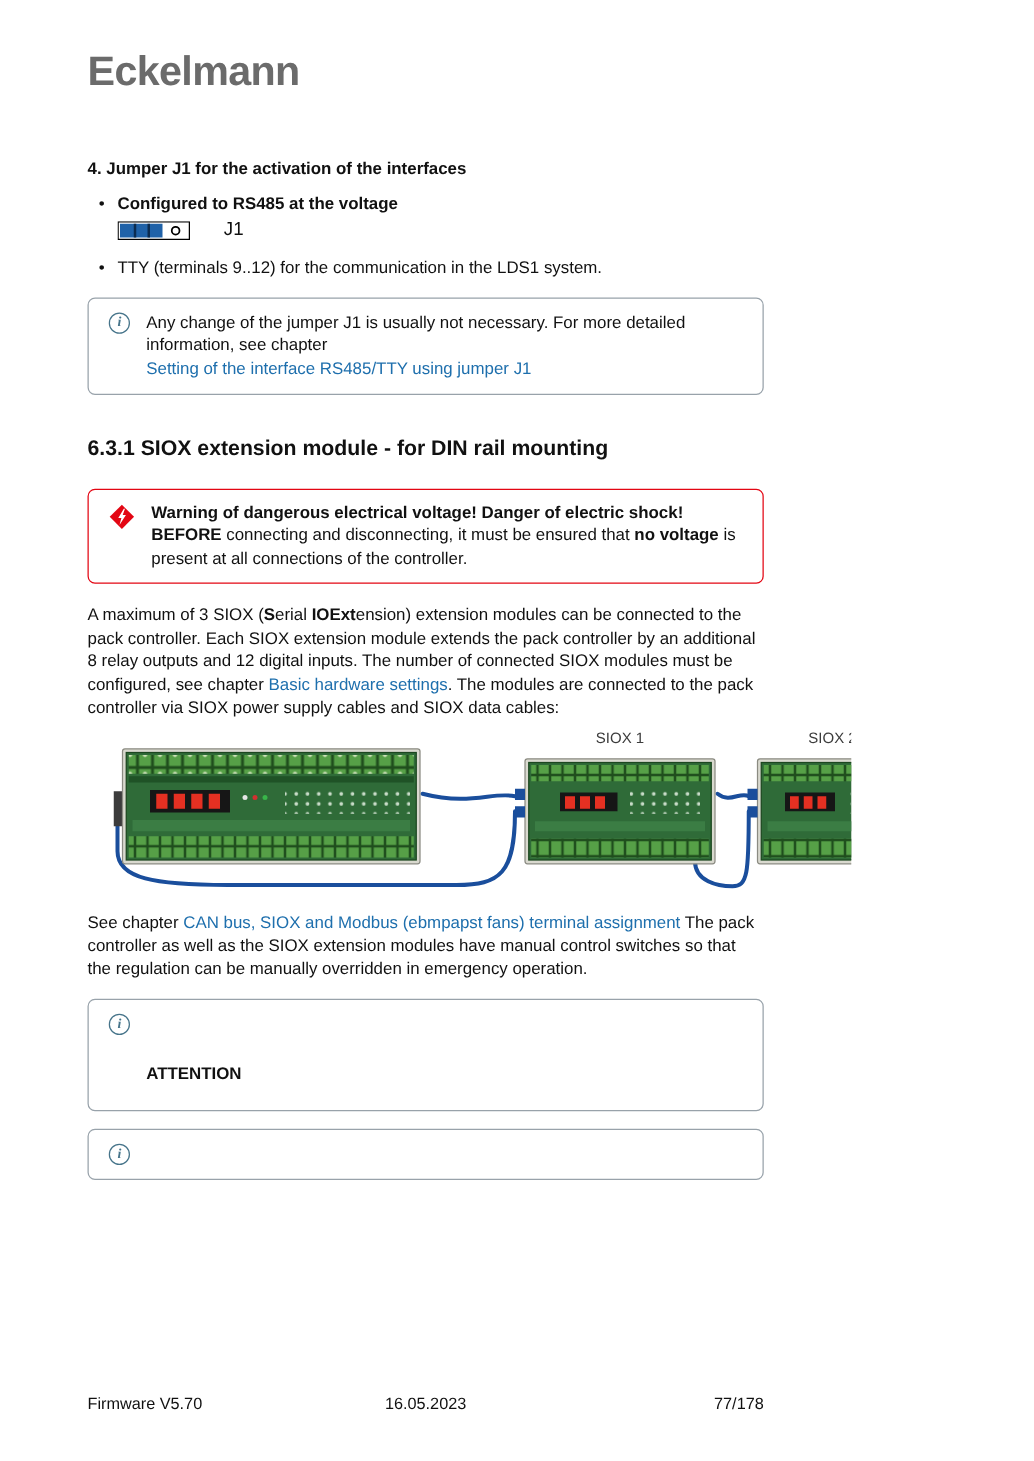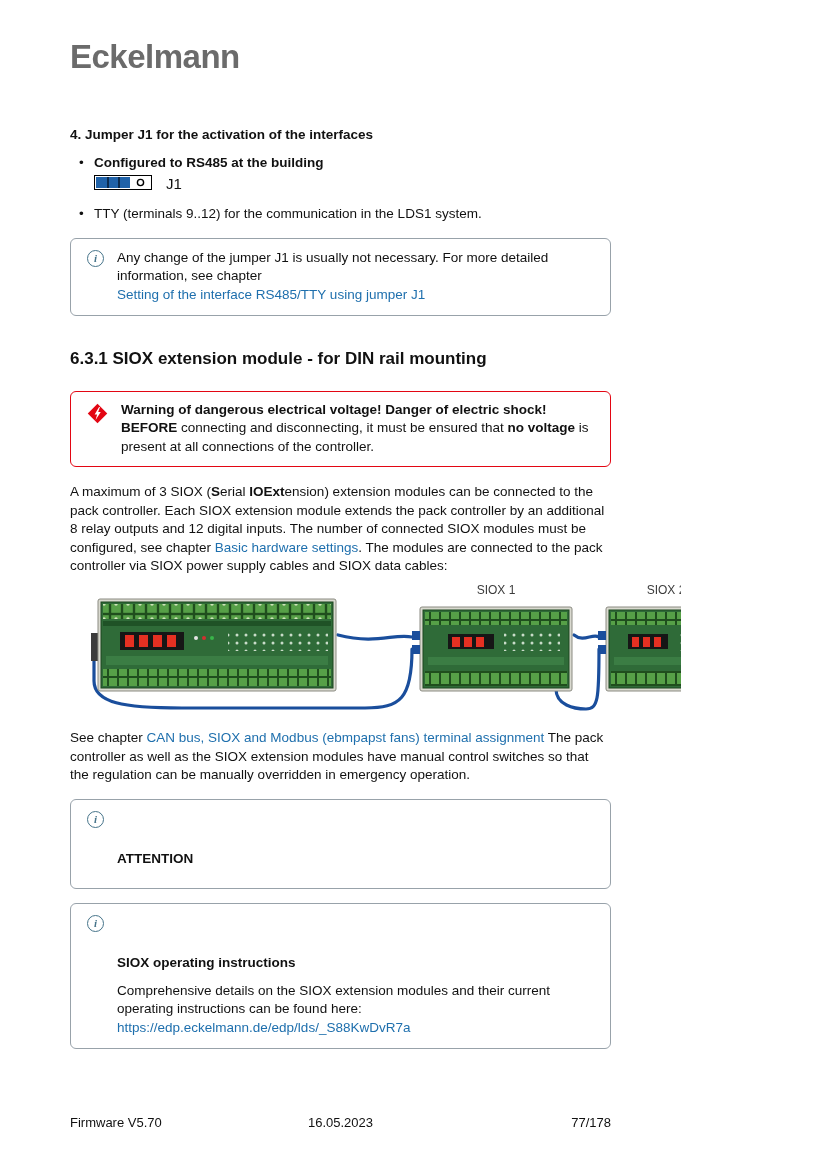--- a/index.html
+++ b/index.html
@@ -13,21 +13,21 @@
   .logo { font-size:33px; line-height:38px; font-weight:700; color:#6b6b6b; letter-spacing:-0.5px; }
 
   .h-small { font-size:13.5px; font-weight:700; margin-top:50px; }
 
   .bullets { margin-top:9px; }
   .bullet { display:flex; margin-bottom:12px; }
   .bullet-marker { flex:0 0 15px; margin-left:9px; text-align:left; }
   .bullet-body { flex:1; }
   .bold { font-weight:700; }
 
-  .jumper-row { display:flex; align-items:flex-start; gap:14px; margin:3px 0 0 0; height:18px; }
+  .jumper-row { display:flex; align-items:center; gap:27px; margin:3px 0 0 0; height:18px; }
   .jumper-label { font-size:15px; font-weight:400; }
 
   .note-box {
     border:1px solid #98a2aa; border-radius:6px; padding:10px 14px 11px 16px;
     display:flex; gap:13px; margin-top:14px; align-items:flex-start;
   }
   .info-icon {
     flex:0 0 17px; width:17px; height:17px; margin-top:1px;
     border:1.4px solid #46748a; border-radius:50%;
     color:#46748a; text-align:center;
@@ -66,21 +66,21 @@
 
   <div class="logo">Eckelmann</div>
 
   <section>
     <h3 class="h-small">4. Jumper J1 for the activation of the interfaces</h3>
 
     <div class="bullets">
       <div class="bullet">
         <span class="bullet-marker">•</span>
         <div class="bullet-body">
-          <div class="bold">Configured to RS485 at the building</div>
+          <div class="bold">Configured to RS485 at the voltage</div>
           <div class="jumper-row">
             <svg viewBox="0 0 58 15" width="58" height="15" aria-hidden="true">
               <rect x="0.5" y="0.5" width="57" height="14" fill="#ffffff" stroke="#000000"></rect>
               <rect x="2" y="2" width="34" height="11" fill="#2062a8"></rect>
               <rect x="13" y="2" width="2" height="11" fill="#0c2c50"></rect>
               <rect x="24" y="2" width="2" height="11" fill="#0c2c50"></rect>
               <circle cx="46.5" cy="7.5" r="3.1" fill="#ffffff" stroke="#000000" stroke-width="1.4"></circle>
             </svg>
             <span class="jumper-label">J1</span>
           </div>
@@ -195,25 +195,20 @@
 
     <div class="note-box">
       <span class="info-icon">i</span>
       <div class="note-content">
         <div class="note-title">ATTENTION</div>
       </div>
     </div>
 
     <div class="note-box">
       <span class="info-icon">i</span>
-      <div class="note-content">
-        <div class="note-title">SIOX operating instructions</div>
-        <div>Comprehensive details on the SIOX extension modules and their current operating instructions can be found here:</div>
-        <a class="link block">https://edp.eckelmann.de/edp/lds/_S88KwDvR7a</a>
-      </div>
     </div>
   </section>
 
   <div class="footer">
     <span class="f-left">Firmware V5.70</span>
     <span class="f-center">16.05.2023</span>
     <span class="f-right">77/178</span>
   </div>
 
 </div>

